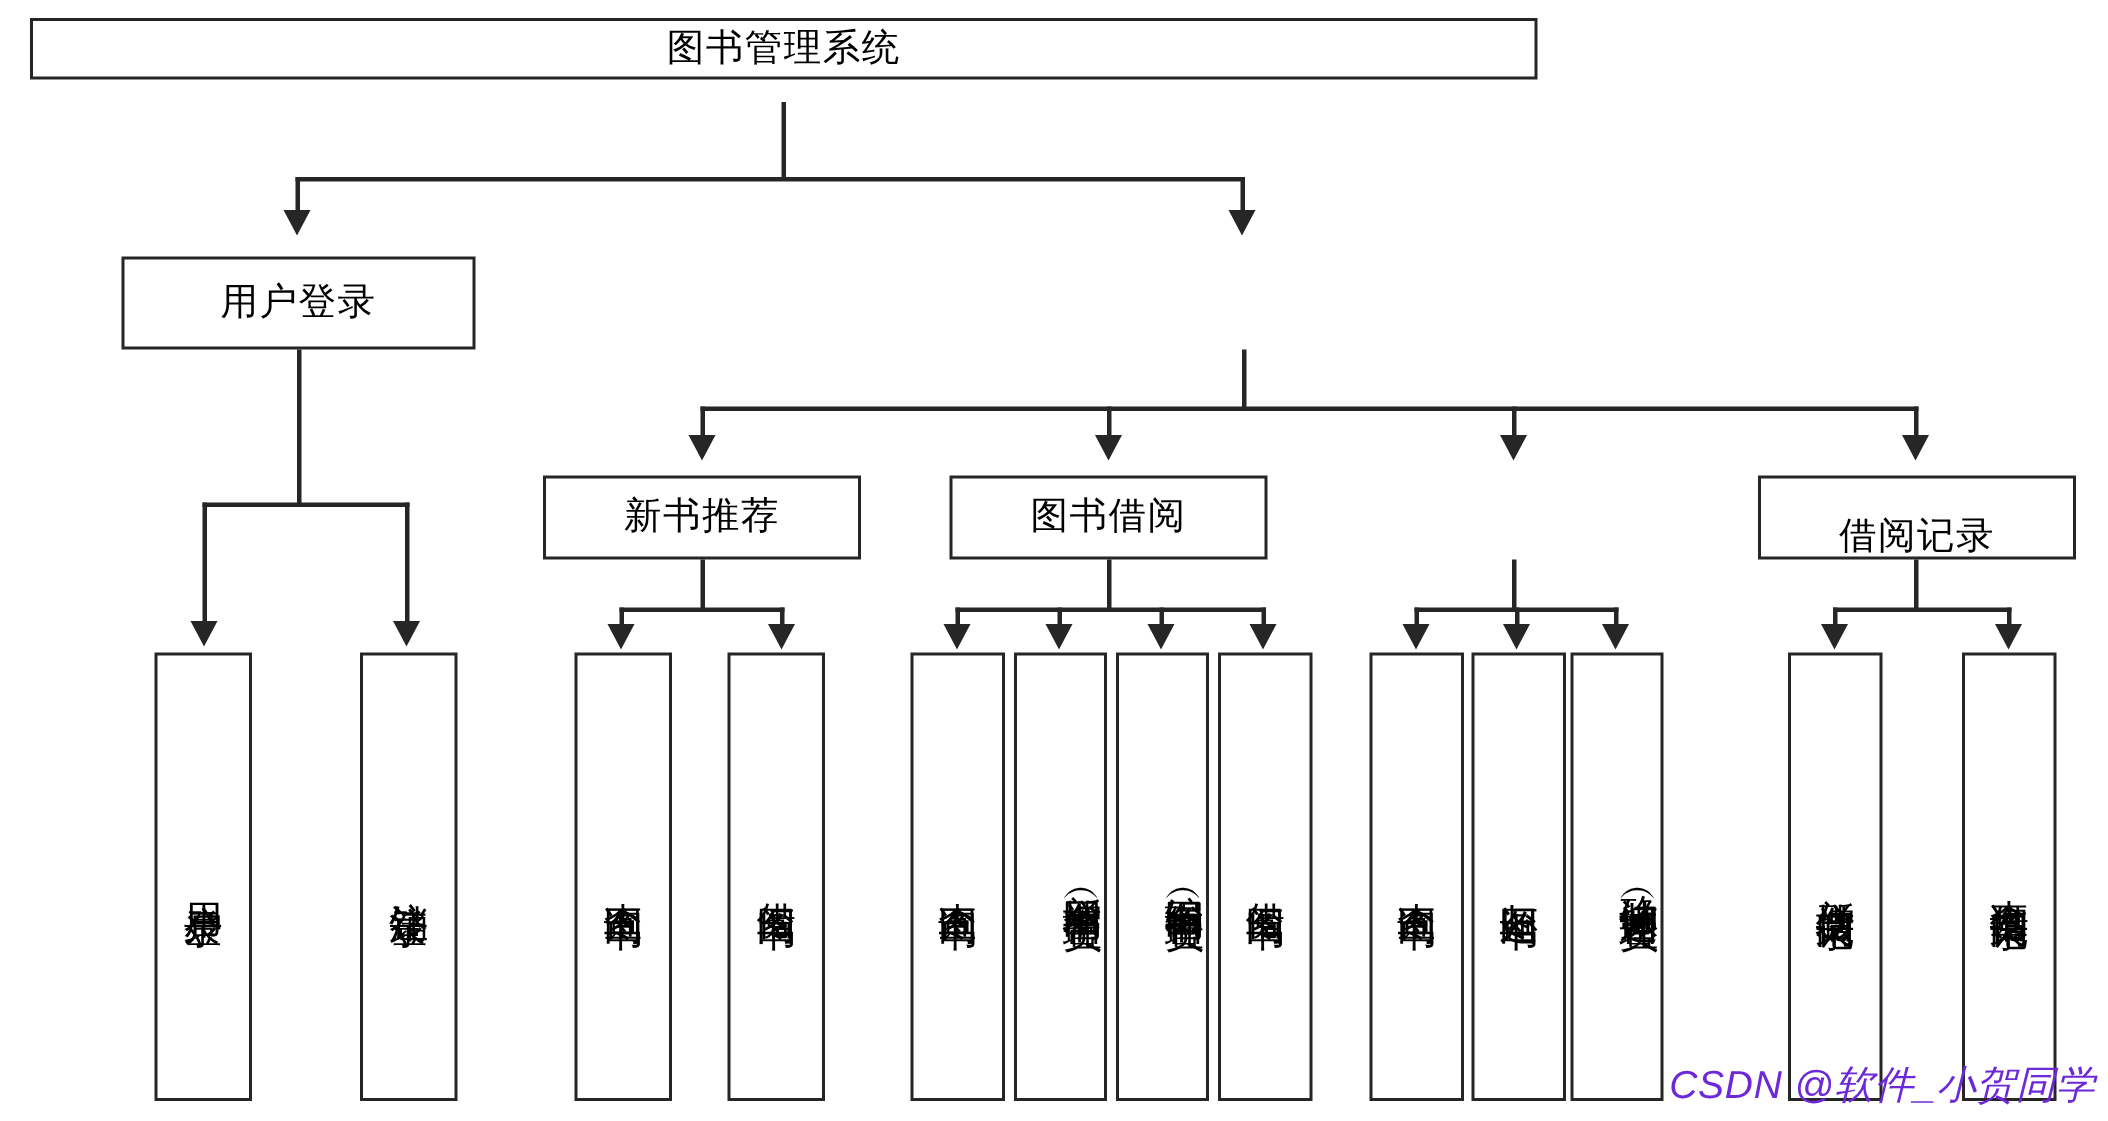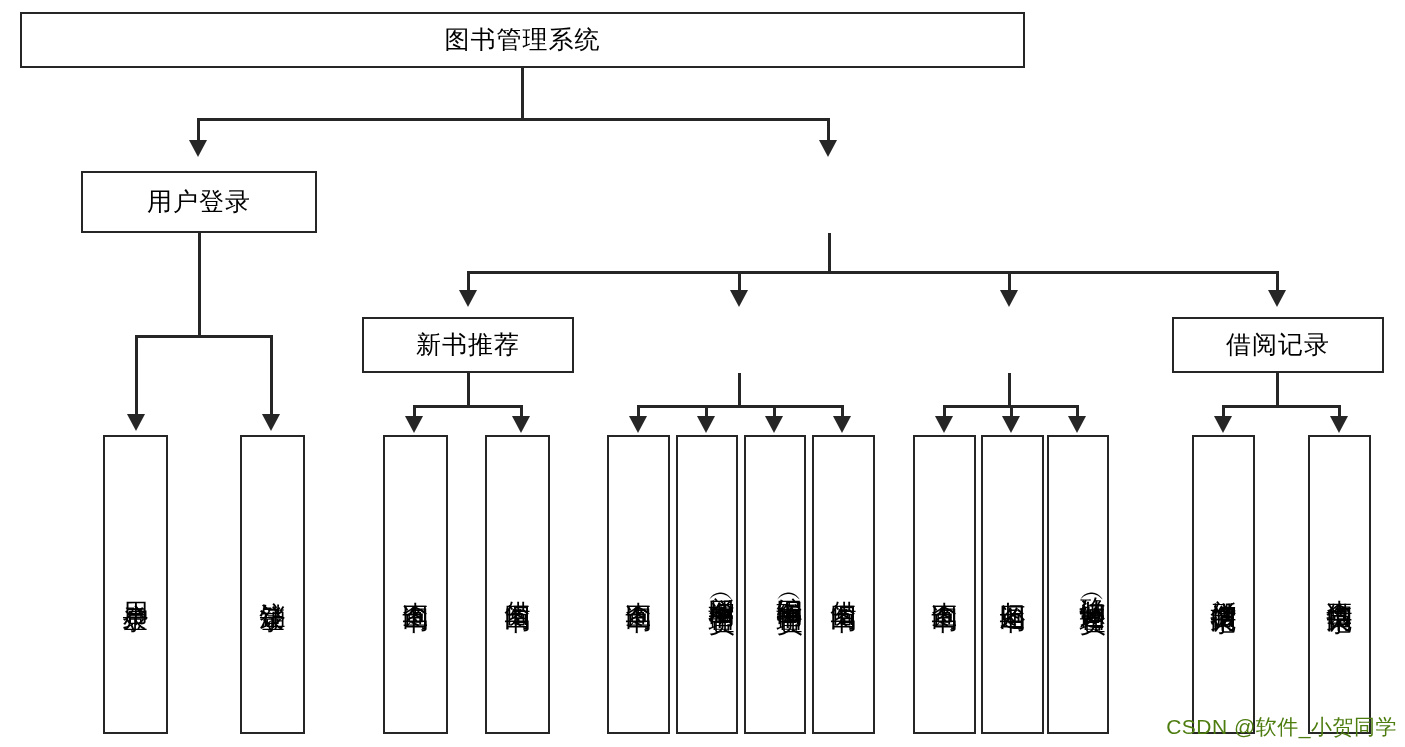--- a/index.html
+++ b/index.html
@@ -54,33 +54,34 @@
     width:0;height:0;
     border-left:9px solid transparent;
     border-right:9px solid transparent;
     border-top:17px solid #262626;
   }
   
   #watermark{
     position:absolute;
     right:8px;
     bottom:6px;
-    font-size:21px;
-    color:#4d7c0f;
+    font-size:26px;
+    color:#6d28d9;
     letter-spacing:0.5px;
     white-space:nowrap;
     user-select:none;
+    font-style:italic;
   }
 </style>
 </head>
 <body>
 
 <div id="canvas">
 
-  <div class="node horiz" style="left:20px;top:12px;width:1005px;height:56px;">
+  <div class="node horiz" style="left:20px;top:12px;width:1005px;height:41px;">
     <span>图书管理系统</span>
   </div>
 
   <div class="ln v" style="left:521px;top:68px;width:3px;height:52px;"></div>
   <div class="ln h" style="left:197px;top:118px;width:632px;height:3px;"></div>
   <div class="ln v" style="left:197px;top:118px;width:3px;height:23px;"></div>
   <div class="arrow" style="left:189px;top:140px;"></div>
   <div class="ln v" style="left:827px;top:118px;width:3px;height:23px;"></div>
   <div class="arrow" style="left:819px;top:140px;"></div>
 
@@ -102,21 +103,24 @@
   <div class="ln v" style="left:738px;top:271px;width:3px;height:20px;"></div>
   <div class="arrow" style="left:730px;top:290px;"></div>
   <div class="ln v" style="left:1008px;top:271px;width:3px;height:20px;"></div>
   <div class="arrow" style="left:1000px;top:290px;"></div>
   <div class="ln v" style="left:1276px;top:271px;width:3px;height:20px;"></div>
   <div class="arrow" style="left:1268px;top:290px;"></div>
 
   <div class="node horiz" style="left:362px;top:317px;width:212px;height:56px;font-family:Liberation Serif, serif;">
     <span>新书推荐</span>
   </div>
-  <div class="node horiz" style="left:1172px;top:317px;width:212px;height:56px;">
+  <div class="node horiz" style="left:633px;top:317px;width:212px;height:56px;">
+    <span>图书借阅</span>
+  </div>
+  <div class="node horiz" style="left:1172px;top:317px;width:212px;height:56px;align-items:flex-end;">
     <span>借阅记录</span>
   </div>
 
   <div class="ln v" style="left:467px;top:373px;width:3px;height:34px;"></div>
   <div class="ln h" style="left:413px;top:405px;width:110px;height:3px;"></div>
   <div class="ln v" style="left:413px;top:405px;width:3px;height:12px;"></div>
   <div class="arrow" style="left:405px;top:416px;"></div>
   <div class="ln v" style="left:520px;top:405px;width:3px;height:12px;"></div>
   <div class="arrow" style="left:512px;top:416px;"></div>
 

